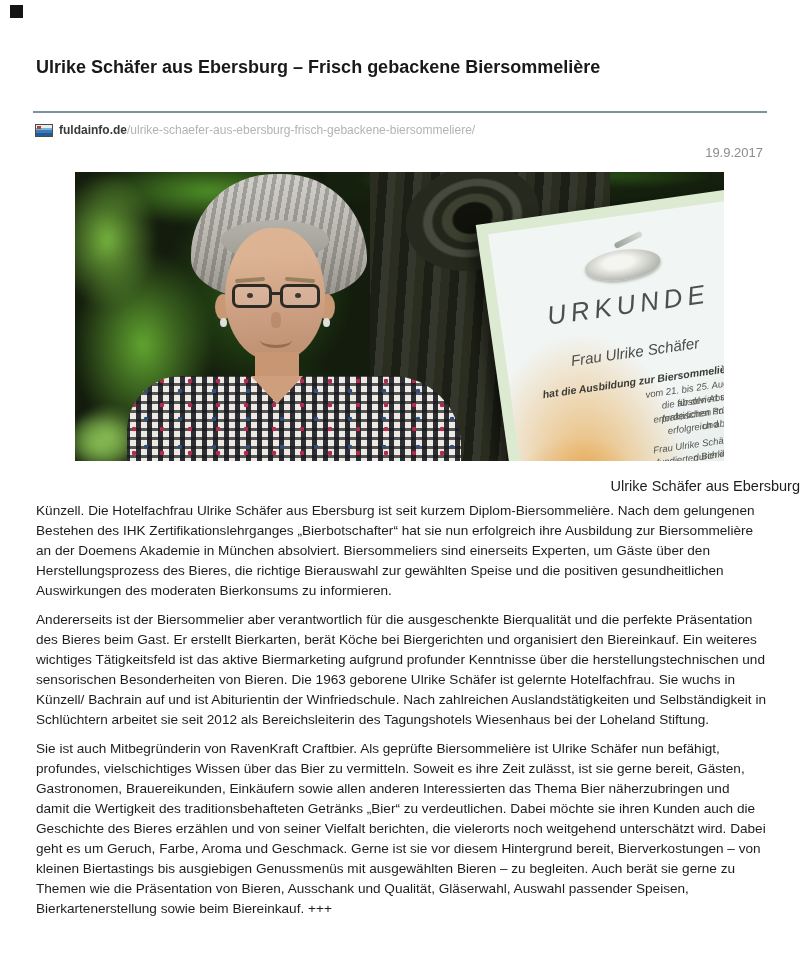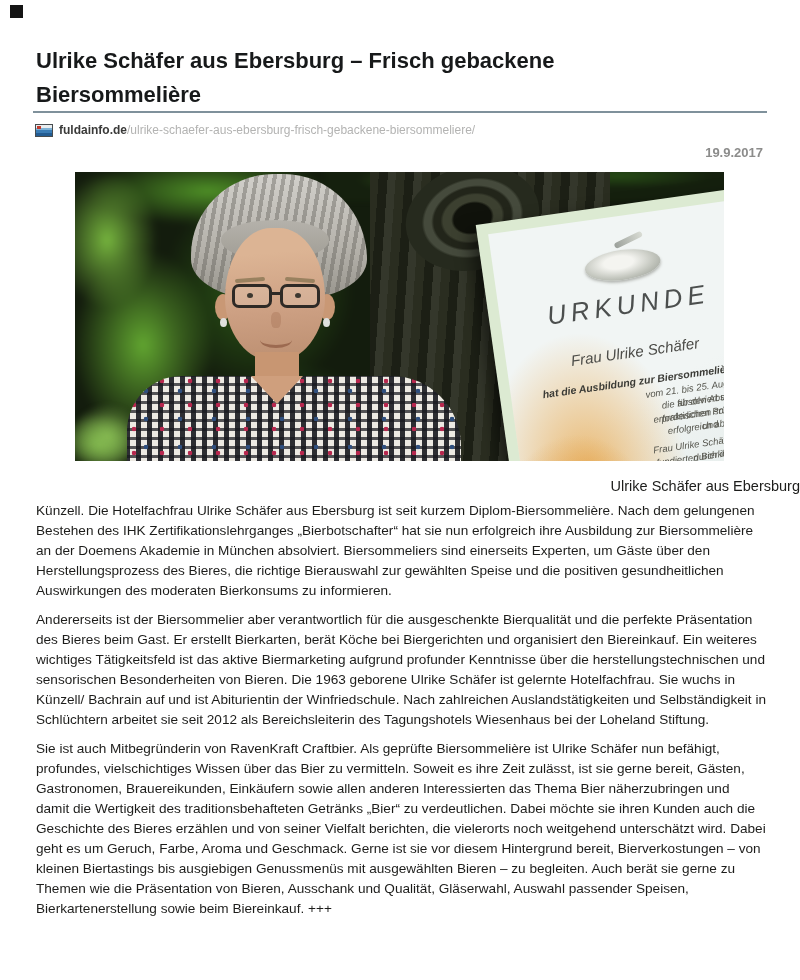--- a/index.html
+++ b/index.html
@@ -3,36 +3,36 @@
 <meta charset="utf-8">
 <style>
   html,body{margin:0;padding:0;background:#ffffff;}
   body{width:800px;height:980px;position:relative;overflow:hidden;
        font-family:"Liberation Sans",sans-serif;color:#1d1d1b;}
 
   .abs{position:absolute;}
 
   #corner-marker{left:10px;top:5px;width:13px;height:13px;background:#141414;}
 
-  #page-title{left:36px;top:38px;width:680px;font-size:22px;line-height:34px;
-    font-weight:bold;color:#17191a;letter-spacing:0;margin-top:6px;}
+  #page-title{left:36px;top:38px;width:680px;font-size:18px;line-height:34px;
+    font-weight:bold;color:#17191a;letter-spacing:0;}
 
   #top-rule{left:33px;top:111px;width:734px;height:2px;background:#7f919b;}
 
   #source-line{left:35px;top:121px;height:18px;display:flex;align-items:center;font-size:12px;}
   #favicon{display:inline-block;width:18px;height:13px;margin-right:6px;
     border:1px solid #474c4f;box-sizing:border-box;
     background:
       linear-gradient(180deg,#e9edef 0 30%,#7db2d6 30% 45%,#3a7cb5 45% 75%,#235c92 75% 100%);
     position:relative;}
   #favicon:after{content:"";position:absolute;left:1px;top:1px;width:4px;height:3px;background:#c23b2e;}
   #site-name{font-weight:bold;color:#3a3a39;}
   #url-path{color:#b3b3b2;}
 
-  #date-stamp{top:145px;right:37px;font-size:13px;color:#8c8c8b;font-weight:bold;}
+  #date-stamp{top:145px;right:37px;font-size:13px;color:#8c8c8b;}
 
   
   #photo{left:75px;top:172px;width:649px;height:289px;overflow:hidden;background:#131a0e;}
   #photo *{position:absolute;}
 
   .foliage{left:-40px;top:-30px;width:360px;height:350px;filter:blur(3px);
     background:
       radial-gradient(closest-side at 20% 28%,#76b43e,transparent 70%),
       radial-gradient(closest-side at 48% 14%,#4e8f26,transparent 70%),
       radial-gradient(closest-side at 30% 58%,#61a530,transparent 65%),

